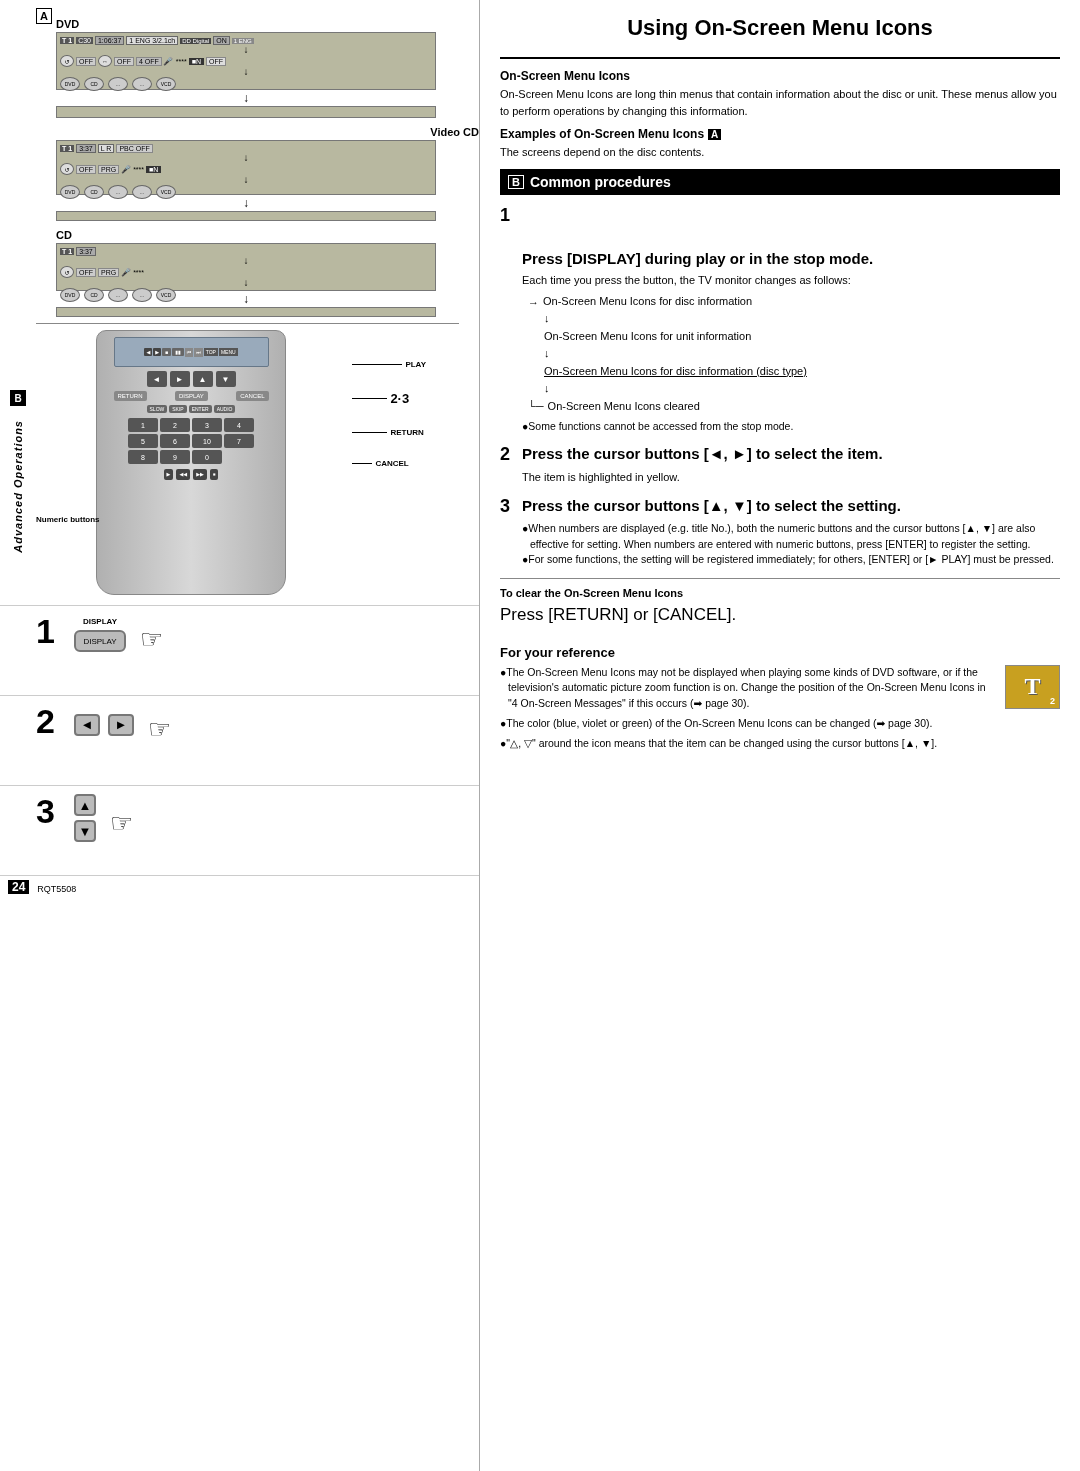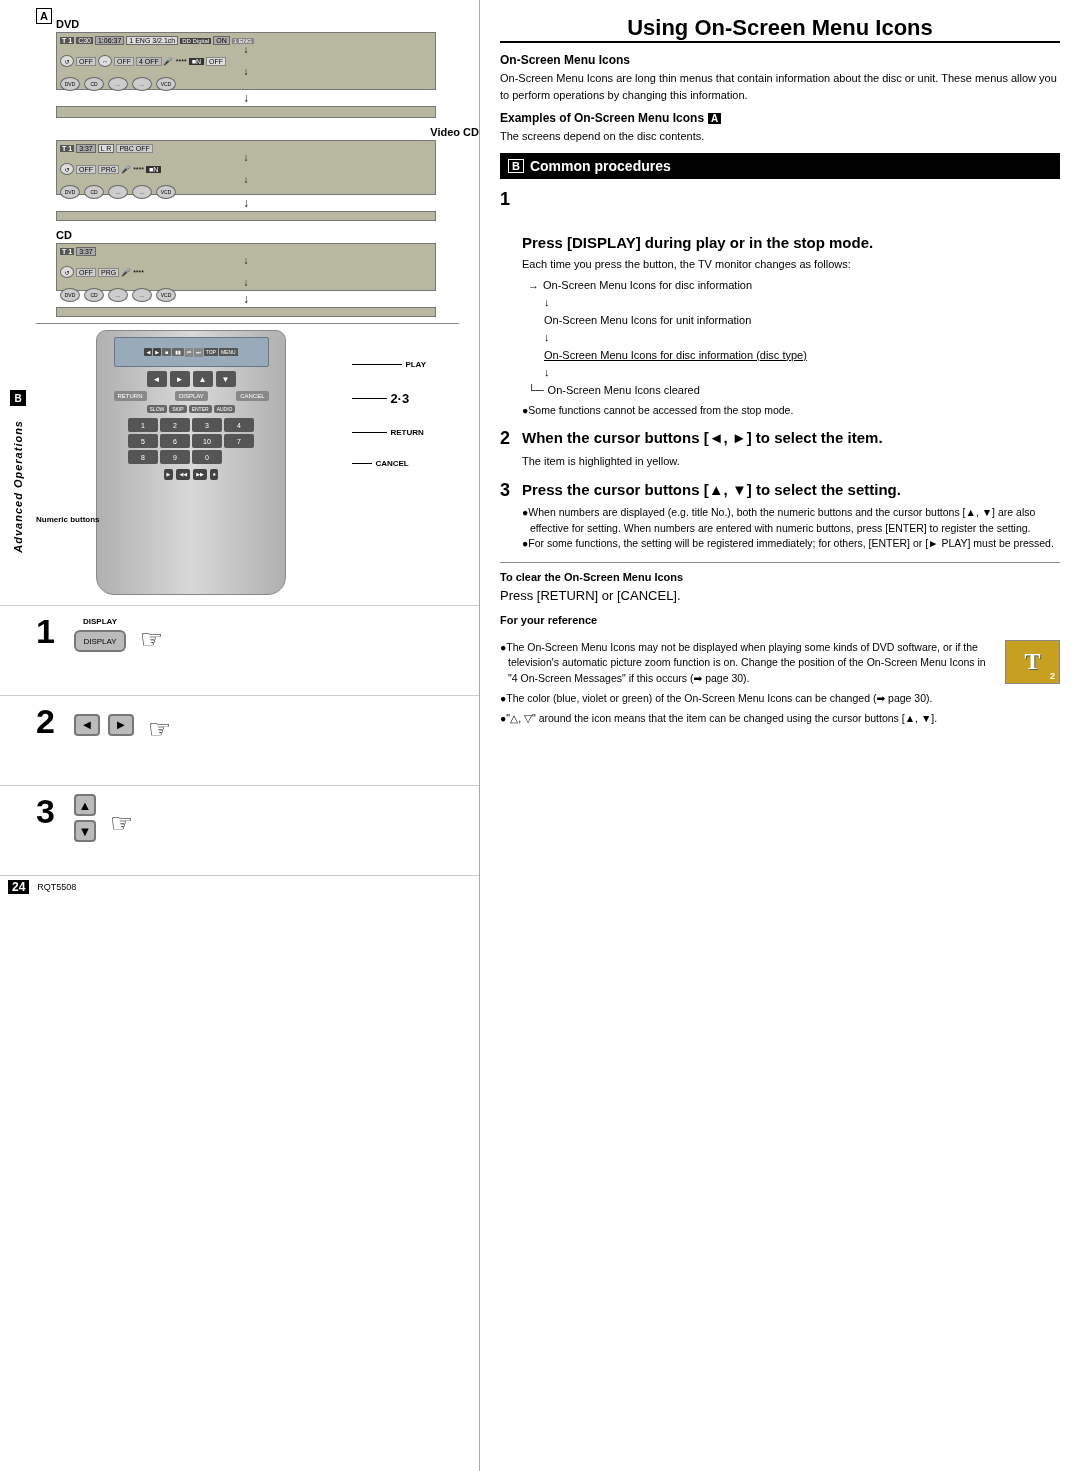--- a/index.html
+++ b/index.html
@@ -265,28 +265,28 @@
     <div style="font-size:34px;font-weight:bold;min-width:28px;line-height:1;">3</div>
     <div style="padding-left:10px;display:flex;align-items:center;gap:14px;">
       <div style="display:flex;flex-direction:column;gap:4px;align-items:center;">
         <div style="width:22px;height:22px;background:#bbb;border:2px solid #777;border-radius:4px;display:flex;align-items:center;justify-content:center;font-size:13px;">▲</div>
         <div style="width:22px;height:22px;background:#bbb;border:2px solid #777;border-radius:4px;display:flex;align-items:center;justify-content:center;font-size:13px;">▼</div>
       </div>
       <div style="font-size:26px;margin-top:10px;">☞</div>
     </div>
   </div>
 
-  <div style="border-top:1px solid #ccc;padding:4px 8px;display:flex;align-items:center;gap:8px;">
+  <div style="border-top:1px solid #ccc;padding:4px 8px;display:flex;align-items:flex-end;gap:8px;">
     <span style="font-weight:bold;font-size:12px;background:#000;color:#fff;padding:0 4px;">24</span>
     <span style="font-size:9px;">RQT5508</span>
   </div>
 </div>
 
 <div class="right-panel">
-  <h1 style="font-size:22px;font-weight:bold;text-align:center;border-bottom:2px solid #000;padding-bottom:0;margin-bottom:10px;">Using On-Screen Menu Icons</h1>
+  <h1 style="font-size:22px;font-weight:bold;text-align:center;border-bottom:2px solid #000;padding-bottom:16px;margin-bottom:10px;">Using On-Screen Menu Icons</h1>
 
   <div>
     <div style="font-size:12px;font-weight:bold;margin-bottom:3px;">On-Screen Menu Icons</div>
     <p style="font-size:11px;line-height:1.5;margin-bottom:8px;">On-Screen Menu Icons are long thin menus that contain information about the disc or unit. These menus allow you to perform operations by changing this information.</p>
   </div>
 
   <div>
     <div style="font-size:12px;font-weight:bold;margin-bottom:3px;display:flex;align-items:center;gap:4px;">
       <span>Examples of On-Screen Menu Icons</span>
       <span style="background:#000;color:#fff;font-size:10px;padding:0 3px;font-weight:bold;">A</span>
@@ -324,45 +324,45 @@
         <span style="font-size:11px;">└─</span>
         <span>On-Screen Menu Icons cleared</span>
       </div>
     </div>
     <p style="font-size:10.5px;line-height:1.5;margin-left:22px;margin-top:3px;">●Some functions cannot be accessed from the stop mode.</p>
   </div>
 
   <div style="margin-bottom:10px;">
     <div style="display:flex;align-items:flex-start;gap:6px;margin-bottom:4px;">
       <span style="font-size:18px;font-weight:bold;min-width:16px;">2</span>
-      <h2 style="font-size:15px;font-weight:bold;line-height:1.3;">When the cursor buttons [◄, ►] to select the item.</h2>
+      <h2 style="font-size:15px;font-weight:bold;line-height:1.3;">Press the cursor buttons [◄, ►] to select the item.</h2>
     </div>
     <p style="font-size:11px;line-height:1.5;margin-left:22px;">The item is highlighted in yellow.</p>
   </div>
 
   <div style="margin-bottom:10px;">
     <div style="display:flex;align-items:flex-start;gap:6px;margin-bottom:4px;">
       <span style="font-size:18px;font-weight:bold;min-width:16px;">3</span>
       <h2 style="font-size:15px;font-weight:bold;line-height:1.3;">Press the cursor buttons [▲, ▼] to select the setting.</h2>
     </div>
     <div style="margin-left:22px;">
       <p style="font-size:10.5px;line-height:1.5;padding-left:8px;text-indent:-8px;">●When numbers are displayed (e.g. title No.), both the numeric buttons and the cursor buttons [▲, ▼] are also effective for setting. When numbers are entered with numeric buttons, press [ENTER] to register the setting.</p>
       <p style="font-size:10.5px;line-height:1.5;margin-bottom:4px;padding-left:8px;text-indent:-8px;">●For some functions, the setting will be registered immediately; for others, [ENTER] or [► PLAY] must be pressed.</p>
     </div>
   </div>
 
   <hr style="border:none;border-top:1px solid #888;margin:8px 0;">
 
   <div>
     <div style="font-size:11px;font-weight:bold;margin-bottom:3px;">To clear the On-Screen Menu Icons</div>
-    <p style="font-size:13px;line-height:1.5;margin-bottom:8px;">Press [RETURN] or [CANCEL].</p>
+    <p style="font-size:17px;line-height:1.5;margin-bottom:17px;">Press [RETURN] or [CANCEL].</p>
   </div>
 
   <div>
-    <div style="font-size:11px;font-weight:bold;margin-bottom:14px;">For your reference</div>
+    <div style="font-size:13px;font-weight:bold;margin-bottom:5px;">For your reference</div>
     <div style="position:relative;">
 
       <div style="float:right;width:55px;height:44px;background:#c8a020;border:1px solid #888;display:flex;align-items:center;justify-content:center;margin-left:8px;margin-bottom:4px;position:relative;">
         <span style="font-size:24px;font-weight:bold;font-family:serif;color:#fff;text-shadow:1px 1px #555;">T</span>
         <span style="position:absolute;bottom:2px;right:4px;font-size:9px;color:#fff;font-weight:bold;">2</span>
       </div>
       <p style="font-size:10.5px;line-height:1.5;margin-bottom:4px;padding-left:8px;text-indent:-8px;">●The On-Screen Menu Icons may not be displayed when playing some kinds of DVD software, or if the television's automatic picture zoom function is on. Change the position of the On-Screen Menu Icons in "4 On-Screen Messages" if this occurs (➡ page 30).</p>
       <p style="font-size:10.5px;line-height:1.5;margin-bottom:4px;padding-left:8px;text-indent:-8px;">●The color (blue, violet or green) of the On-Screen Menu Icons can be changed (➡ page 30).</p>
       <p style="font-size:10.5px;line-height:1.5;padding-left:8px;text-indent:-8px;">●"△, ▽" around the icon means that the item can be changed using the cursor buttons [▲, ▼].</p>
     </div>

